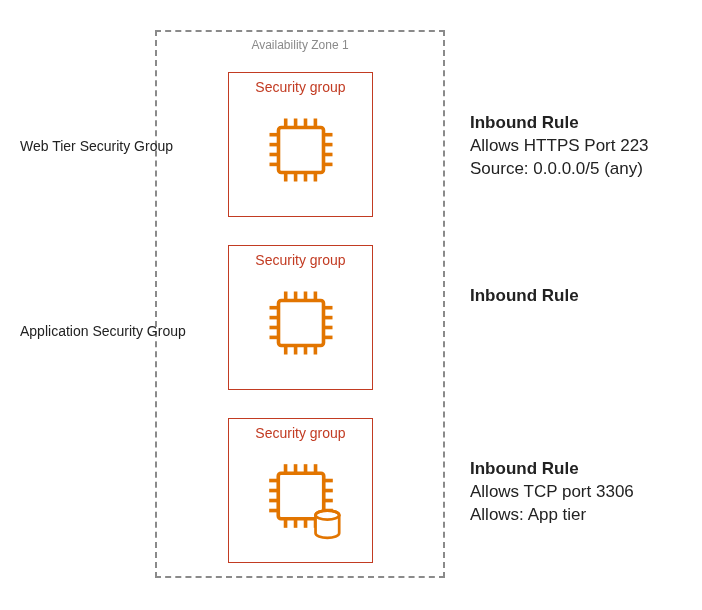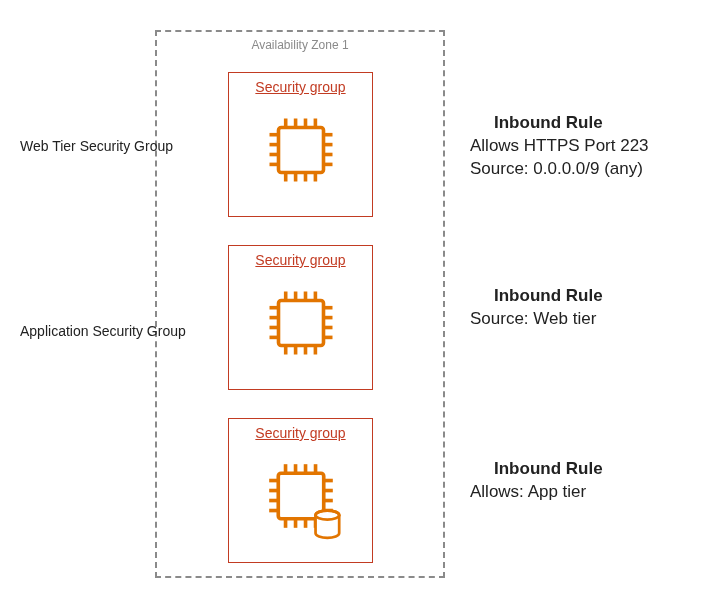--- a/index.html
+++ b/index.html
@@ -45,21 +45,20 @@
   .sg-box-2 { top: 245px; }
   .sg-box-3 { top: 418px; }
   .sg-label {
     position: absolute;
     top: 6px;
     left: 0;
     right: 0;
     text-align: center;
     color: #c23b22;
     font-size: 14px;
-    text-decoration: underline;
   }
   .chip-icon {
     position: absolute;
     left: 50%;
     top: 55%;
     transform: translate(-50%, -50%);
   }
   .tier-label {
     position: absolute;
     left: 20px;
@@ -76,21 +75,20 @@
     width: 220px;
     color: #222;
     font-size: 17px;
     line-height: 1.35;
   }
   .rule-block-1 { top: 112px; }
   .rule-block-2 { top: 285px; }
   .rule-block-3 { top: 458px; }
   .rule-title {
     font-weight: 700;
-    margin-left: 24px;
   }
 </style>
 </head>
 <body>
 
 <div class="container">
 
   <div class="az-box">
     <div class="az-label">Availability Zone 1</div>
   </div>
@@ -120,21 +118,21 @@
             <line x1="75" y1="55" x2="85" y2="55"></line>
             <line x1="75" y1="66" x2="85" y2="66"></line>
         </g>
       </svg>
     </div>
   </div>
 
   <div class="rule-block rule-block-1">
     <div class="rule-title">Inbound Rule</div>
     <div>Allows HTTPS Port 223</div>
-    <div>Source: 0.0.0.0/9 (any)</div>
+    <div>Source: 0.0.0.0/5 (any)</div>
   </div>
 
   <div class="tier-label tier-label-2">Application Security Group</div>
 
   <div class="sg-box sg-box-2">
     <div class="sg-label">Security group</div>
     <div class="chip-icon">
       <svg width="90" height="90" viewBox="0 0 100 100">
         <rect x="25" y="25" width="50" height="50" rx="3" fill="none" stroke="#e27500" stroke-width="4"></rect>
         <g stroke="#e27500" stroke-width="4" stroke-linecap="butt">
@@ -154,21 +152,20 @@
             <line x1="75" y1="44" x2="85" y2="44"></line>
             <line x1="75" y1="55" x2="85" y2="55"></line>
             <line x1="75" y1="66" x2="85" y2="66"></line>
         </g>
       </svg>
     </div>
   </div>
 
   <div class="rule-block rule-block-2">
     <div class="rule-title">Inbound Rule</div>
-    <div>Source: Web tier</div>
   </div>
 
 
   <div class="sg-box sg-box-3">
     <div class="sg-label">Security group</div>
     <div class="chip-icon">
       <svg width="100" height="100" viewBox="0 0 110 110">
         <g transform="translate(5,5)">
           <rect x="25" y="25" width="50" height="50" rx="3" fill="none" stroke="#e27500" stroke-width="4"></rect>
           <g stroke="#e27500" stroke-width="4" stroke-linecap="butt">
@@ -195,16 +192,17 @@
           <ellipse cx="14" cy="6" rx="13" ry="5" fill="#ffffff" stroke="#e27500" stroke-width="3"></ellipse>
           <path d="M1 6 L1 26 A13 5 0 0 0 27 26 L27 6" fill="#ffffff" stroke="#e27500" stroke-width="3"></path>
           <ellipse cx="14" cy="6" rx="13" ry="5" fill="none" stroke="#e27500" stroke-width="3"></ellipse>
         </g>
       </svg>
     </div>
   </div>
 
   <div class="rule-block rule-block-3">
     <div class="rule-title">Inbound Rule</div>
+    <div>Allows TCP port 3306</div>
     <div>Allows: App tier</div>
   </div>
 
 </div>
 
 </body></html>

